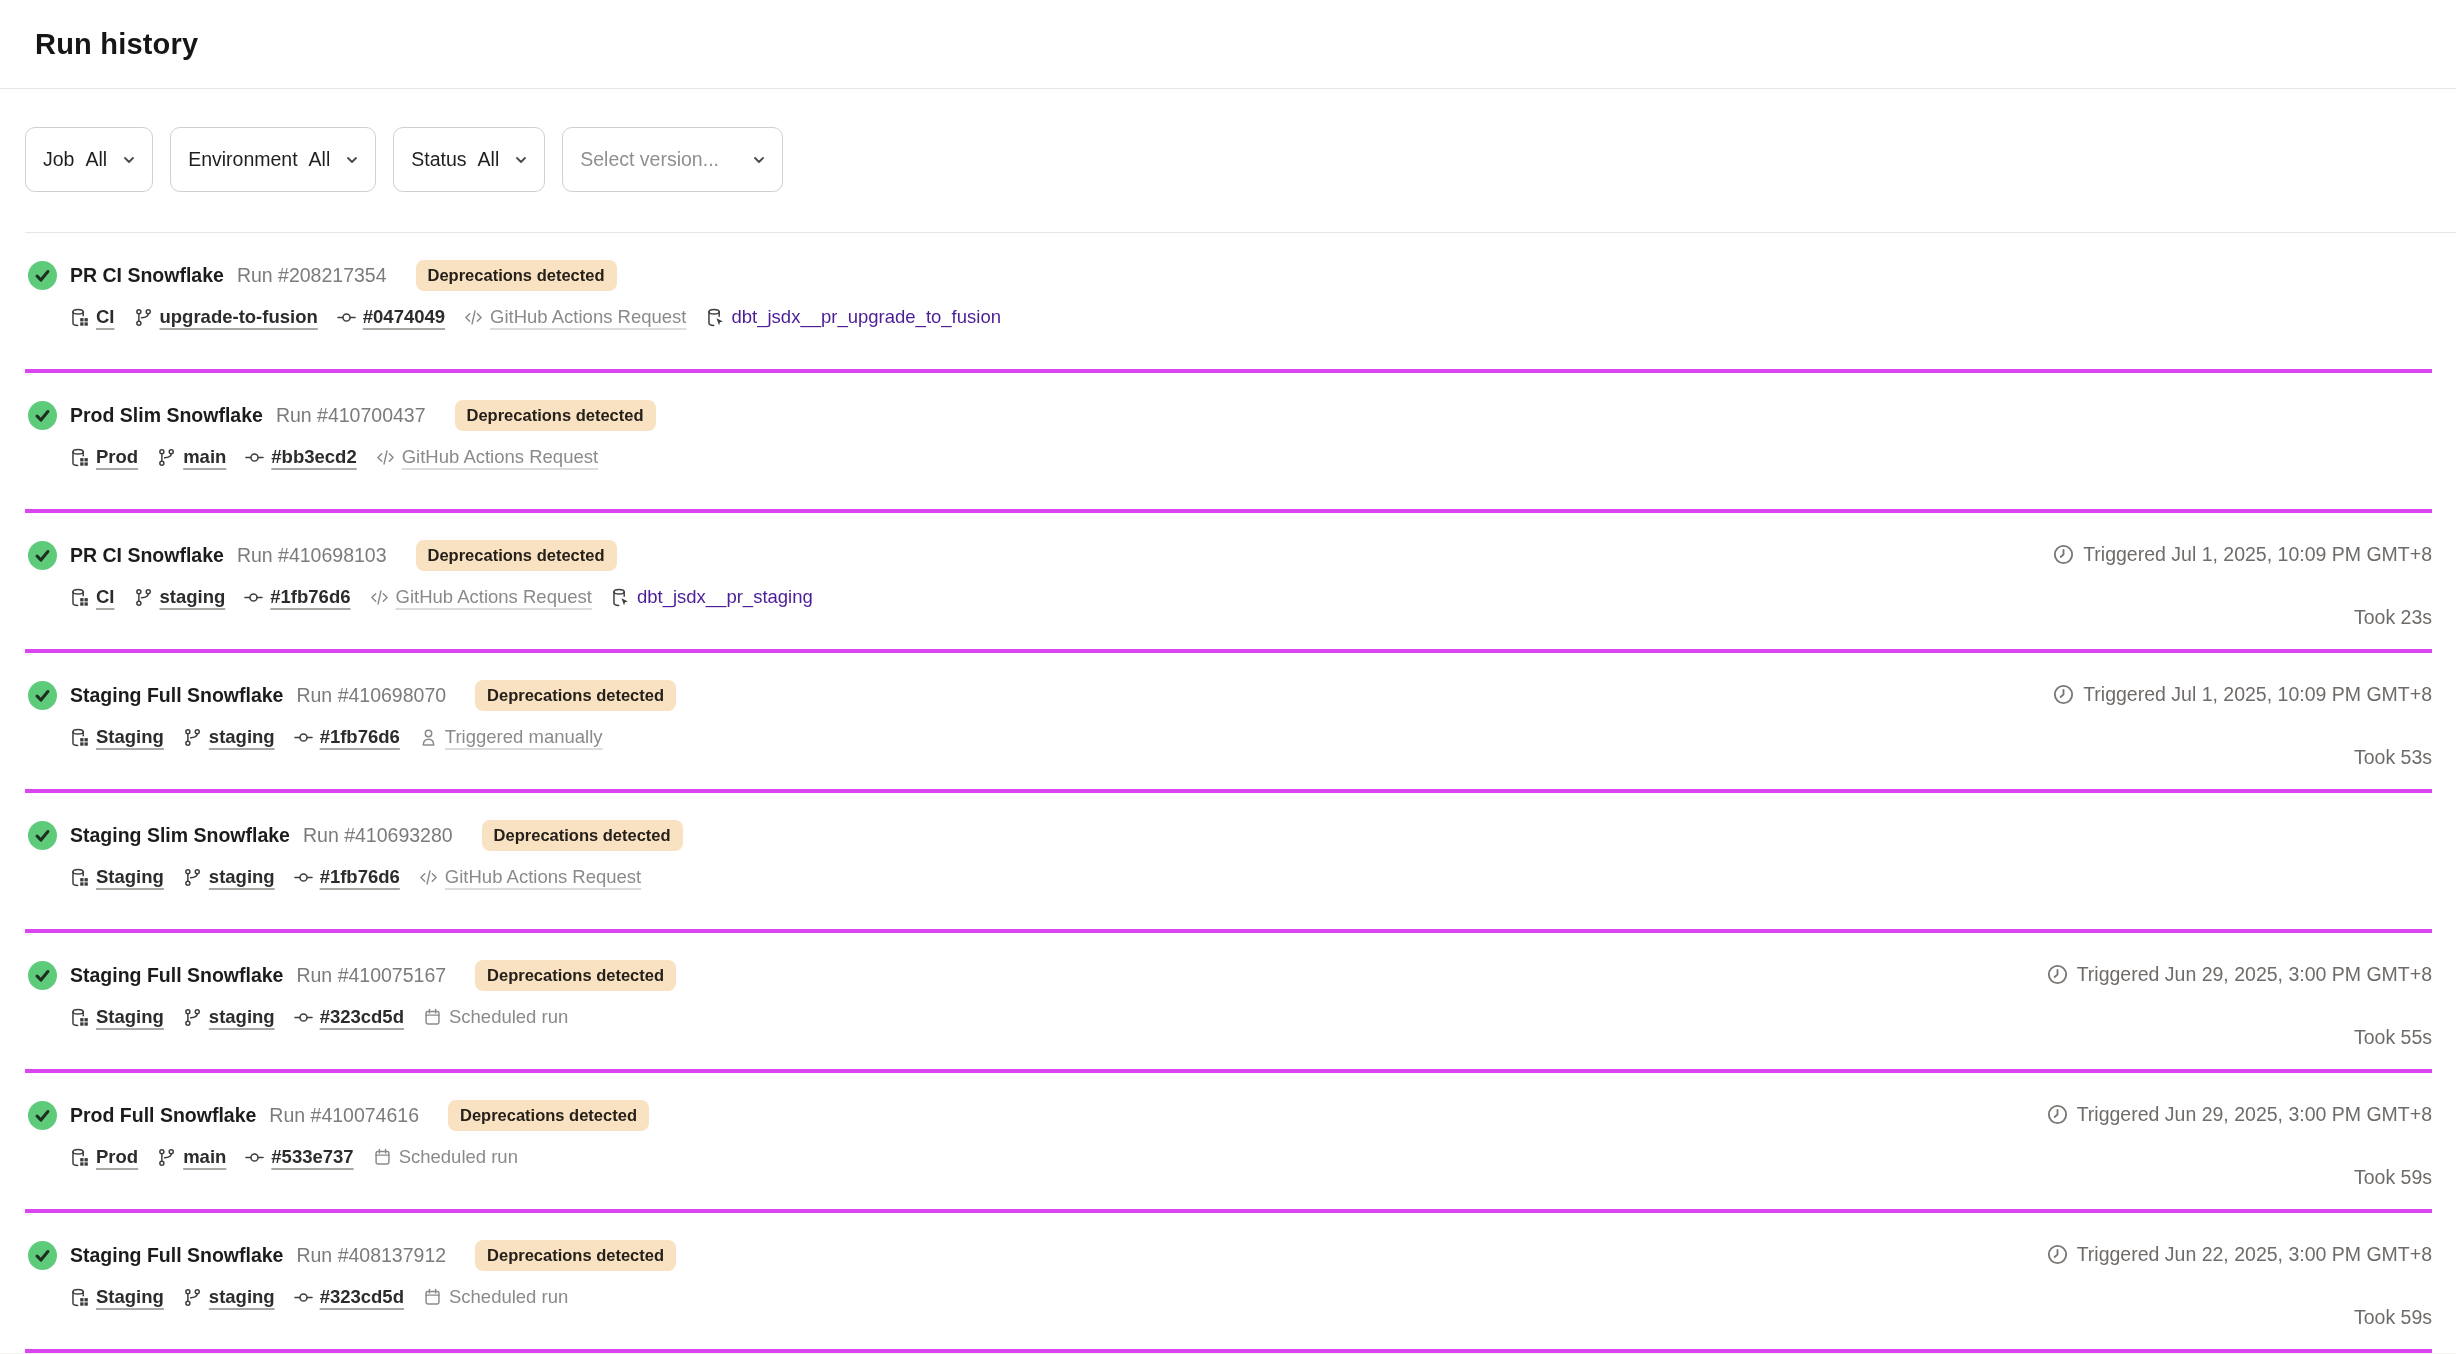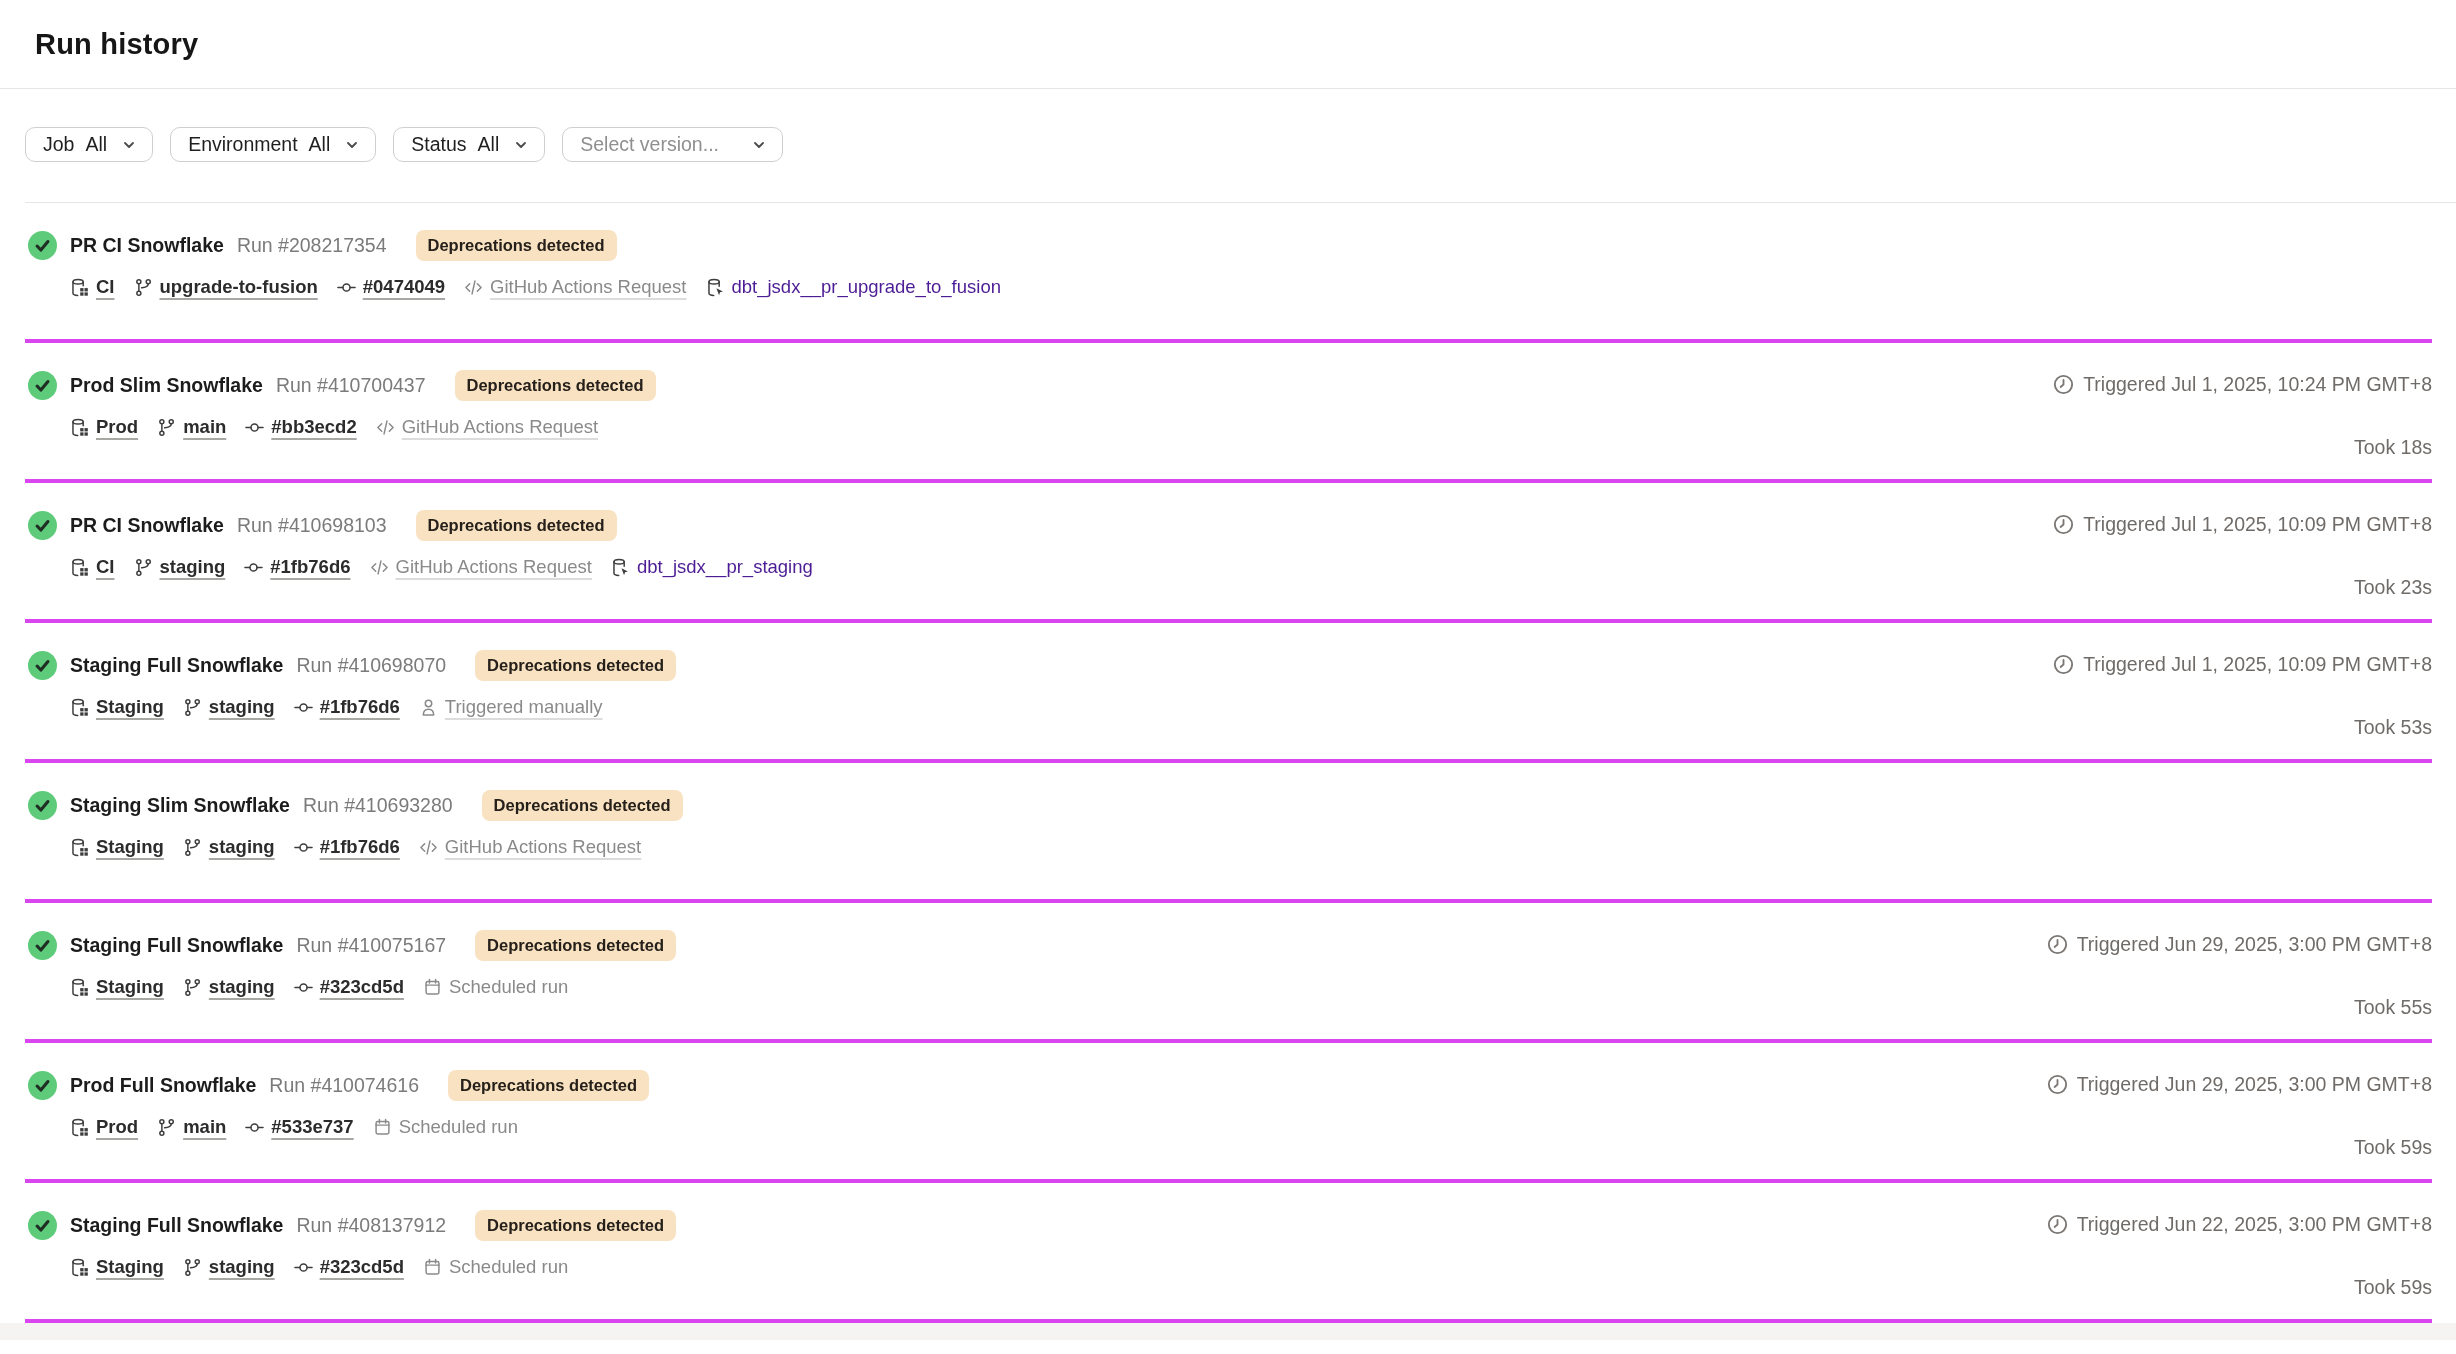--- a/index.html
+++ b/index.html
@@ -5,21 +5,21 @@
   * { margin: 0; padding: 0; box-sizing: border-box; }
   html, body { width: 2456px; height: 1354px; overflow: hidden; background: #ffffff; }
   body { font-family: "Liberation Sans", "DejaVu Sans", sans-serif; color: #1e1e1e; }
 
   
   .page-header { height: 89px; border-bottom: 1px solid #e6e6e6; display: flex; align-items: center; padding-left: 35px; }
   .page-title { font-size: 29px; font-weight: 700; color: #161616; letter-spacing: 0.2px; }
 
   
   .filters { display: flex; gap: 17px; padding: 38px 0 0 25px; }
-  .filter-btn { display: inline-flex; align-items: center; gap: 9px; height: 35px; padding: 0 16px 0 17px;
+  .filter-btn { display: inline-flex; align-items: center; gap: 9px; height: 65px; padding: 0 16px 0 17px;
     background: #fff; border: 1px solid #cfcfcf; border-radius: 10px; font-size: 19.5px; color: #1f1f1f;
     cursor: pointer; font-family: inherit; }
   .filter-btn .f-label { font-weight: 500; }
   .filter-btn .f-value { font-weight: 500; margin-left: 2px; }
   .filter-btn.muted .f-value { color: #8f8f8f; font-weight: 400; margin-left: 0; margin-right: 18px; }
   .chev { width: 14px; height: 14px; stroke: #4a4a4a; fill: none; stroke-width: 1.8; stroke-linecap: round; stroke-linejoin: round; margin-left: 6px; }
 
   .filters-divider { border: none; border-top: 1px solid #e7e6e4; margin: 40px 0 0 25px; }
 
   
@@ -193,109 +193,213 @@
         <span class="chip">
           <svg class="seg-icon gray" viewBox="0 0 16 16">
             <path d="M4.8 4.8L1.6 8l3.2 3.2M11.2 4.8L14.4 8l-3.2 3.2M9.2 2.6L6.8 13.4"></path>
           </svg>
 
           <span class="trigger-label lined">GitHub Actions Request</span>
         </span>
 
       </div>
     </div>
+  </div>
+
+  <div class="run-row">
+    <div class="run-main">
+      <div class="line1">
+        <svg class="status-icon" viewBox="0 0 16 16">
+          <circle cx="8" cy="8" r="8" fill="var(--green,#5ecb7a)"></circle>
+          <path d="M5 8.3l2.1 2.2 3.9-4.7" fill="none" stroke="var(--check,#1f2d22)" stroke-width="1.7" stroke-linecap="round" stroke-linejoin="round"></path>
+        </svg>
+        <span class="job-name">PR CI Snowflake</span>
+        <span class="run-label">Run #410698103</span>
+        <span class="badge">Deprecations detected</span>
+      </div>
+      <div class="line2">
+        <span class="chip">
+          <svg class="seg-icon" viewBox="0 0 16 16">
+            <ellipse cx="6.8" cy="3.1" rx="4.3" ry="1.9"></ellipse>
+            <path d="M2.5 3.1v9.7c0 1 1.8 1.8 4 1.9M11.1 3.1v3.4"></path>
+            <rect class="fillpart" x="8.6" y="8.5" width="2.8" height="2.8"></rect>
+            <rect class="fillpart" x="12.2" y="8.5" width="2.8" height="2.8"></rect>
+            <rect class="fillpart" x="8.6" y="12.1" width="2.8" height="2.8"></rect>
+            <rect class="fillpart" x="12.2" y="12.1" width="2.8" height="2.8"></rect>
+          </svg>
+          <a class="link-dark">CI</a>
+        </span>
+        <span class="chip">
+          <svg class="seg-icon" viewBox="0 0 16 16">
+            <circle cx="4.1" cy="3.1" r="1.7"></circle>
+            <circle cx="4.1" cy="12.9" r="1.7"></circle>
+            <circle cx="12" cy="3.1" r="1.7"></circle>
+            <path d="M4.1 4.8v6.4M12 4.8c0 2.6-3.4 3.3-5.6 3.5"></path>
+          </svg>
+          <a class="link-dark">staging</a>
+        </span>
+        <span class="chip">
+          <svg class="seg-icon" viewBox="0 0 16 16">
+            <circle cx="8" cy="8" r="3"></circle>
+            <path d="M0.8 8h4.2M11 8h4.2"></path>
+          </svg>
+          <a class="link-dark link-commit">#1fb76d6</a>
+        </span>
+        <span class="chip">
+          <svg class="seg-icon gray" viewBox="0 0 16 16">
+            <path d="M4.8 4.8L1.6 8l3.2 3.2M11.2 4.8L14.4 8l-3.2 3.2M9.2 2.6L6.8 13.4"></path>
+          </svg>
+
+          <span class="trigger-label lined">GitHub Actions Request</span>
+        </span>
+        <span class="chip">
+          <svg class="seg-icon" viewBox="0 0 16 16">
+            <ellipse cx="6.8" cy="3.1" rx="4.3" ry="1.9"></ellipse>
+            <path d="M2.5 3.1v9.7c0 1 1.8 1.8 4 1.9M11.1 3.1v3.8"></path>
+            <path class="fillpart" d="M8.8 8.6l5.4 2.8-2.4.7-.8 2.4z"></path>
+          </svg>
+          <span class="schema-label">dbt_jsdx__pr_staging</span>
+        </span>
+      </div>
+    </div>
     <div class="run-meta">
       <span class="triggered">
         <svg class="clock" viewBox="0 0 16 16">
           <circle cx="8" cy="8" r="6.6"></circle>
           <path d="M8 4.6V8L5.8 9.9"></path>
         </svg>
-        <span>Triggered Jul 1, 2025, 10:24 PM GMT+8</span>
+        <span>Triggered Jul 1, 2025, 10:09 PM GMT+8</span>
       </span>
-      <span class="took">Took 18s</span>
-    </div>
-  </div>
-
-  <div class="run-row">
-    <div class="run-main">
-      <div class="line1">
-        <svg class="status-icon" viewBox="0 0 16 16">
-          <circle cx="8" cy="8" r="8" fill="var(--green,#5ecb7a)"></circle>
-          <path d="M5 8.3l2.1 2.2 3.9-4.7" fill="none" stroke="var(--check,#1f2d22)" stroke-width="1.7" stroke-linecap="round" stroke-linejoin="round"></path>
-        </svg>
-        <span class="job-name">PR CI Snowflake</span>
-        <span class="run-label">Run #410698103</span>
-        <span class="badge">Deprecations detected</span>
-      </div>
-      <div class="line2">
-        <span class="chip">
-          <svg class="seg-icon" viewBox="0 0 16 16">
-            <ellipse cx="6.8" cy="3.1" rx="4.3" ry="1.9"></ellipse>
-            <path d="M2.5 3.1v9.7c0 1 1.8 1.8 4 1.9M11.1 3.1v3.4"></path>
-            <rect class="fillpart" x="8.6" y="8.5" width="2.8" height="2.8"></rect>
-            <rect class="fillpart" x="12.2" y="8.5" width="2.8" height="2.8"></rect>
-            <rect class="fillpart" x="8.6" y="12.1" width="2.8" height="2.8"></rect>
-            <rect class="fillpart" x="12.2" y="12.1" width="2.8" height="2.8"></rect>
-          </svg>
-          <a class="link-dark">CI</a>
+      <span class="took">Took 23s</span>
+    </div>
+  </div>
+
+  <div class="run-row">
+    <div class="run-main">
+      <div class="line1">
+        <svg class="status-icon" viewBox="0 0 16 16">
+          <circle cx="8" cy="8" r="8" fill="var(--green,#5ecb7a)"></circle>
+          <path d="M5 8.3l2.1 2.2 3.9-4.7" fill="none" stroke="var(--check,#1f2d22)" stroke-width="1.7" stroke-linecap="round" stroke-linejoin="round"></path>
+        </svg>
+        <span class="job-name">Staging Full Snowflake</span>
+        <span class="run-label">Run #410698070</span>
+        <span class="badge">Deprecations detected</span>
+      </div>
+      <div class="line2">
+        <span class="chip">
+          <svg class="seg-icon" viewBox="0 0 16 16">
+            <ellipse cx="6.8" cy="3.1" rx="4.3" ry="1.9"></ellipse>
+            <path d="M2.5 3.1v9.7c0 1 1.8 1.8 4 1.9M11.1 3.1v3.4"></path>
+            <rect class="fillpart" x="8.6" y="8.5" width="2.8" height="2.8"></rect>
+            <rect class="fillpart" x="12.2" y="8.5" width="2.8" height="2.8"></rect>
+            <rect class="fillpart" x="8.6" y="12.1" width="2.8" height="2.8"></rect>
+            <rect class="fillpart" x="12.2" y="12.1" width="2.8" height="2.8"></rect>
+          </svg>
+          <a class="link-dark">Staging</a>
         </span>
         <span class="chip">
           <svg class="seg-icon" viewBox="0 0 16 16">
             <circle cx="4.1" cy="3.1" r="1.7"></circle>
             <circle cx="4.1" cy="12.9" r="1.7"></circle>
             <circle cx="12" cy="3.1" r="1.7"></circle>
             <path d="M4.1 4.8v6.4M12 4.8c0 2.6-3.4 3.3-5.6 3.5"></path>
           </svg>
           <a class="link-dark">staging</a>
         </span>
         <span class="chip">
           <svg class="seg-icon" viewBox="0 0 16 16">
             <circle cx="8" cy="8" r="3"></circle>
             <path d="M0.8 8h4.2M11 8h4.2"></path>
           </svg>
           <a class="link-dark link-commit">#1fb76d6</a>
         </span>
         <span class="chip">
-          <svg class="seg-icon gray" viewBox="0 0 16 16">
-            <path d="M4.8 4.8L1.6 8l3.2 3.2M11.2 4.8L14.4 8l-3.2 3.2M9.2 2.6L6.8 13.4"></path>
-          </svg>
-
-          <span class="trigger-label lined">GitHub Actions Request</span>
-        </span>
-        <span class="chip">
-          <svg class="seg-icon" viewBox="0 0 16 16">
-            <ellipse cx="6.8" cy="3.1" rx="4.3" ry="1.9"></ellipse>
-            <path d="M2.5 3.1v9.7c0 1 1.8 1.8 4 1.9M11.1 3.1v3.8"></path>
-            <path class="fillpart" d="M8.8 8.6l5.4 2.8-2.4.7-.8 2.4z"></path>
-          </svg>
-          <span class="schema-label">dbt_jsdx__pr_staging</span>
-        </span>
+
+          <svg class="seg-icon gray" viewBox="0 0 16 16">
+            <circle cx="8" cy="4.6" r="2.7"></circle>
+            <path d="M3.6 14.4c0-3.2 1.9-5 4.4-5s4.4 1.8 4.4 5z"></path>
+          </svg>
+
+          <span class="trigger-label lined">Triggered manually</span>
+        </span>
+
       </div>
     </div>
     <div class="run-meta">
       <span class="triggered">
         <svg class="clock" viewBox="0 0 16 16">
           <circle cx="8" cy="8" r="6.6"></circle>
           <path d="M8 4.6V8L5.8 9.9"></path>
         </svg>
         <span>Triggered Jul 1, 2025, 10:09 PM GMT+8</span>
       </span>
-      <span class="took">Took 23s</span>
+      <span class="took">Took 53s</span>
+    </div>
+  </div>
+
+  <div class="run-row">
+    <div class="run-main">
+      <div class="line1">
+        <svg class="status-icon" viewBox="0 0 16 16">
+          <circle cx="8" cy="8" r="8" fill="var(--green,#5ecb7a)"></circle>
+          <path d="M5 8.3l2.1 2.2 3.9-4.7" fill="none" stroke="var(--check,#1f2d22)" stroke-width="1.7" stroke-linecap="round" stroke-linejoin="round"></path>
+        </svg>
+        <span class="job-name">Staging Slim Snowflake</span>
+        <span class="run-label">Run #410693280</span>
+        <span class="badge">Deprecations detected</span>
+      </div>
+      <div class="line2">
+        <span class="chip">
+          <svg class="seg-icon" viewBox="0 0 16 16">
+            <ellipse cx="6.8" cy="3.1" rx="4.3" ry="1.9"></ellipse>
+            <path d="M2.5 3.1v9.7c0 1 1.8 1.8 4 1.9M11.1 3.1v3.4"></path>
+            <rect class="fillpart" x="8.6" y="8.5" width="2.8" height="2.8"></rect>
+            <rect class="fillpart" x="12.2" y="8.5" width="2.8" height="2.8"></rect>
+            <rect class="fillpart" x="8.6" y="12.1" width="2.8" height="2.8"></rect>
+            <rect class="fillpart" x="12.2" y="12.1" width="2.8" height="2.8"></rect>
+          </svg>
+          <a class="link-dark">Staging</a>
+        </span>
+        <span class="chip">
+          <svg class="seg-icon" viewBox="0 0 16 16">
+            <circle cx="4.1" cy="3.1" r="1.7"></circle>
+            <circle cx="4.1" cy="12.9" r="1.7"></circle>
+            <circle cx="12" cy="3.1" r="1.7"></circle>
+            <path d="M4.1 4.8v6.4M12 4.8c0 2.6-3.4 3.3-5.6 3.5"></path>
+          </svg>
+          <a class="link-dark">staging</a>
+        </span>
+        <span class="chip">
+          <svg class="seg-icon" viewBox="0 0 16 16">
+            <circle cx="8" cy="8" r="3"></circle>
+            <path d="M0.8 8h4.2M11 8h4.2"></path>
+          </svg>
+          <a class="link-dark link-commit">#1fb76d6</a>
+        </span>
+        <span class="chip">
+          <svg class="seg-icon gray" viewBox="0 0 16 16">
+            <path d="M4.8 4.8L1.6 8l3.2 3.2M11.2 4.8L14.4 8l-3.2 3.2M9.2 2.6L6.8 13.4"></path>
+          </svg>
+
+          <span class="trigger-label lined">GitHub Actions Request</span>
+        </span>
+
+      </div>
     </div>
   </div>
 
   <div class="run-row">
     <div class="run-main">
       <div class="line1">
         <svg class="status-icon" viewBox="0 0 16 16">
           <circle cx="8" cy="8" r="8" fill="var(--green,#5ecb7a)"></circle>
           <path d="M5 8.3l2.1 2.2 3.9-4.7" fill="none" stroke="var(--check,#1f2d22)" stroke-width="1.7" stroke-linecap="round" stroke-linejoin="round"></path>
         </svg>
         <span class="job-name">Staging Full Snowflake</span>
-        <span class="run-label">Run #410698070</span>
+        <span class="run-label">Run #410075167</span>
         <span class="badge">Deprecations detected</span>
       </div>
       <div class="line2">
         <span class="chip">
           <svg class="seg-icon" viewBox="0 0 16 16">
             <ellipse cx="6.8" cy="3.1" rx="4.3" ry="1.9"></ellipse>
             <path d="M2.5 3.1v9.7c0 1 1.8 1.8 4 1.9M11.1 3.1v3.4"></path>
             <rect class="fillpart" x="8.6" y="8.5" width="2.8" height="2.8"></rect>
             <rect class="fillpart" x="12.2" y="8.5" width="2.8" height="2.8"></rect>
             <rect class="fillpart" x="8.6" y="12.1" width="2.8" height="2.8"></rect>
@@ -310,277 +414,163 @@
             <circle cx="12" cy="3.1" r="1.7"></circle>
             <path d="M4.1 4.8v6.4M12 4.8c0 2.6-3.4 3.3-5.6 3.5"></path>
           </svg>
           <a class="link-dark">staging</a>
         </span>
         <span class="chip">
           <svg class="seg-icon" viewBox="0 0 16 16">
             <circle cx="8" cy="8" r="3"></circle>
             <path d="M0.8 8h4.2M11 8h4.2"></path>
           </svg>
-          <a class="link-dark link-commit">#1fb76d6</a>
-        </span>
-        <span class="chip">
-
-          <svg class="seg-icon gray" viewBox="0 0 16 16">
-            <circle cx="8" cy="4.6" r="2.7"></circle>
-            <path d="M3.6 14.4c0-3.2 1.9-5 4.4-5s4.4 1.8 4.4 5z"></path>
-          </svg>
-
-          <span class="trigger-label lined">Triggered manually</span>
+          <a class="link-dark link-commit">#323cd5d</a>
+        </span>
+        <span class="chip">
+
+          <svg class="seg-icon gray" viewBox="0 0 16 16">
+            <rect x="2.6" y="2.9" width="10.8" height="10.6" rx="1.4"></rect>
+            <path d="M5.4 1.2v3M10.6 1.2v3M2.6 6h10.8"></path>
+          </svg>
+          <span class="trigger-label">Scheduled run</span>
         </span>
 
       </div>
     </div>
     <div class="run-meta">
       <span class="triggered">
         <svg class="clock" viewBox="0 0 16 16">
           <circle cx="8" cy="8" r="6.6"></circle>
           <path d="M8 4.6V8L5.8 9.9"></path>
         </svg>
-        <span>Triggered Jul 1, 2025, 10:09 PM GMT+8</span>
+        <span>Triggered Jun 29, 2025, 3:00 PM GMT+8</span>
       </span>
-      <span class="took">Took 53s</span>
-    </div>
-  </div>
-
-  <div class="run-row">
-    <div class="run-main">
-      <div class="line1">
-        <svg class="status-icon" viewBox="0 0 16 16">
-          <circle cx="8" cy="8" r="8" fill="var(--green,#5ecb7a)"></circle>
-          <path d="M5 8.3l2.1 2.2 3.9-4.7" fill="none" stroke="var(--check,#1f2d22)" stroke-width="1.7" stroke-linecap="round" stroke-linejoin="round"></path>
-        </svg>
-        <span class="job-name">Staging Slim Snowflake</span>
-        <span class="run-label">Run #410693280</span>
-        <span class="badge">Deprecations detected</span>
-      </div>
-      <div class="line2">
-        <span class="chip">
-          <svg class="seg-icon" viewBox="0 0 16 16">
-            <ellipse cx="6.8" cy="3.1" rx="4.3" ry="1.9"></ellipse>
-            <path d="M2.5 3.1v9.7c0 1 1.8 1.8 4 1.9M11.1 3.1v3.4"></path>
-            <rect class="fillpart" x="8.6" y="8.5" width="2.8" height="2.8"></rect>
-            <rect class="fillpart" x="12.2" y="8.5" width="2.8" height="2.8"></rect>
-            <rect class="fillpart" x="8.6" y="12.1" width="2.8" height="2.8"></rect>
-            <rect class="fillpart" x="12.2" y="12.1" width="2.8" height="2.8"></rect>
-          </svg>
-          <a class="link-dark">Staging</a>
-        </span>
-        <span class="chip">
-          <svg class="seg-icon" viewBox="0 0 16 16">
-            <circle cx="4.1" cy="3.1" r="1.7"></circle>
-            <circle cx="4.1" cy="12.9" r="1.7"></circle>
-            <circle cx="12" cy="3.1" r="1.7"></circle>
-            <path d="M4.1 4.8v6.4M12 4.8c0 2.6-3.4 3.3-5.6 3.5"></path>
-          </svg>
-          <a class="link-dark">staging</a>
-        </span>
-        <span class="chip">
-          <svg class="seg-icon" viewBox="0 0 16 16">
-            <circle cx="8" cy="8" r="3"></circle>
-            <path d="M0.8 8h4.2M11 8h4.2"></path>
-          </svg>
-          <a class="link-dark link-commit">#1fb76d6</a>
-        </span>
-        <span class="chip">
-          <svg class="seg-icon gray" viewBox="0 0 16 16">
-            <path d="M4.8 4.8L1.6 8l3.2 3.2M11.2 4.8L14.4 8l-3.2 3.2M9.2 2.6L6.8 13.4"></path>
-          </svg>
-
-          <span class="trigger-label lined">GitHub Actions Request</span>
-        </span>
-
-      </div>
-    </div>
-  </div>
-
-  <div class="run-row">
-    <div class="run-main">
-      <div class="line1">
-        <svg class="status-icon" viewBox="0 0 16 16">
-          <circle cx="8" cy="8" r="8" fill="var(--green,#5ecb7a)"></circle>
-          <path d="M5 8.3l2.1 2.2 3.9-4.7" fill="none" stroke="var(--check,#1f2d22)" stroke-width="1.7" stroke-linecap="round" stroke-linejoin="round"></path>
-        </svg>
-        <span class="job-name">Staging Full Snowflake</span>
-        <span class="run-label">Run #410075167</span>
-        <span class="badge">Deprecations detected</span>
-      </div>
-      <div class="line2">
-        <span class="chip">
-          <svg class="seg-icon" viewBox="0 0 16 16">
-            <ellipse cx="6.8" cy="3.1" rx="4.3" ry="1.9"></ellipse>
-            <path d="M2.5 3.1v9.7c0 1 1.8 1.8 4 1.9M11.1 3.1v3.4"></path>
-            <rect class="fillpart" x="8.6" y="8.5" width="2.8" height="2.8"></rect>
-            <rect class="fillpart" x="12.2" y="8.5" width="2.8" height="2.8"></rect>
-            <rect class="fillpart" x="8.6" y="12.1" width="2.8" height="2.8"></rect>
-            <rect class="fillpart" x="12.2" y="12.1" width="2.8" height="2.8"></rect>
-          </svg>
-          <a class="link-dark">Staging</a>
-        </span>
-        <span class="chip">
-          <svg class="seg-icon" viewBox="0 0 16 16">
-            <circle cx="4.1" cy="3.1" r="1.7"></circle>
-            <circle cx="4.1" cy="12.9" r="1.7"></circle>
-            <circle cx="12" cy="3.1" r="1.7"></circle>
-            <path d="M4.1 4.8v6.4M12 4.8c0 2.6-3.4 3.3-5.6 3.5"></path>
-          </svg>
-          <a class="link-dark">staging</a>
-        </span>
-        <span class="chip">
-          <svg class="seg-icon" viewBox="0 0 16 16">
-            <circle cx="8" cy="8" r="3"></circle>
-            <path d="M0.8 8h4.2M11 8h4.2"></path>
-          </svg>
-          <a class="link-dark link-commit">#323cd5d</a>
+      <span class="took">Took 55s</span>
+    </div>
+  </div>
+
+  <div class="run-row">
+    <div class="run-main">
+      <div class="line1">
+        <svg class="status-icon" viewBox="0 0 16 16">
+          <circle cx="8" cy="8" r="8" fill="var(--green,#5ecb7a)"></circle>
+          <path d="M5 8.3l2.1 2.2 3.9-4.7" fill="none" stroke="var(--check,#1f2d22)" stroke-width="1.7" stroke-linecap="round" stroke-linejoin="round"></path>
+        </svg>
+        <span class="job-name">Prod Full Snowflake</span>
+        <span class="run-label">Run #410074616</span>
+        <span class="badge">Deprecations detected</span>
+      </div>
+      <div class="line2">
+        <span class="chip">
+          <svg class="seg-icon" viewBox="0 0 16 16">
+            <ellipse cx="6.8" cy="3.1" rx="4.3" ry="1.9"></ellipse>
+            <path d="M2.5 3.1v9.7c0 1 1.8 1.8 4 1.9M11.1 3.1v3.4"></path>
+            <rect class="fillpart" x="8.6" y="8.5" width="2.8" height="2.8"></rect>
+            <rect class="fillpart" x="12.2" y="8.5" width="2.8" height="2.8"></rect>
+            <rect class="fillpart" x="8.6" y="12.1" width="2.8" height="2.8"></rect>
+            <rect class="fillpart" x="12.2" y="12.1" width="2.8" height="2.8"></rect>
+          </svg>
+          <a class="link-dark">Prod</a>
+        </span>
+        <span class="chip">
+          <svg class="seg-icon" viewBox="0 0 16 16">
+            <circle cx="4.1" cy="3.1" r="1.7"></circle>
+            <circle cx="4.1" cy="12.9" r="1.7"></circle>
+            <circle cx="12" cy="3.1" r="1.7"></circle>
+            <path d="M4.1 4.8v6.4M12 4.8c0 2.6-3.4 3.3-5.6 3.5"></path>
+          </svg>
+          <a class="link-dark">main</a>
+        </span>
+        <span class="chip">
+          <svg class="seg-icon" viewBox="0 0 16 16">
+            <circle cx="8" cy="8" r="3"></circle>
+            <path d="M0.8 8h4.2M11 8h4.2"></path>
+          </svg>
+          <a class="link-dark link-commit">#533e737</a>
         </span>
         <span class="chip">
 
           <svg class="seg-icon gray" viewBox="0 0 16 16">
             <rect x="2.6" y="2.9" width="10.8" height="10.6" rx="1.4"></rect>
             <path d="M5.4 1.2v3M10.6 1.2v3M2.6 6h10.8"></path>
           </svg>
           <span class="trigger-label">Scheduled run</span>
         </span>
 
       </div>
     </div>
     <div class="run-meta">
       <span class="triggered">
         <svg class="clock" viewBox="0 0 16 16">
           <circle cx="8" cy="8" r="6.6"></circle>
           <path d="M8 4.6V8L5.8 9.9"></path>
         </svg>
         <span>Triggered Jun 29, 2025, 3:00 PM GMT+8</span>
       </span>
-      <span class="took">Took 55s</span>
-    </div>
-  </div>
-
-  <div class="run-row">
-    <div class="run-main">
-      <div class="line1">
-        <svg class="status-icon" viewBox="0 0 16 16">
-          <circle cx="8" cy="8" r="8" fill="var(--green,#5ecb7a)"></circle>
-          <path d="M5 8.3l2.1 2.2 3.9-4.7" fill="none" stroke="var(--check,#1f2d22)" stroke-width="1.7" stroke-linecap="round" stroke-linejoin="round"></path>
-        </svg>
-        <span class="job-name">Prod Full Snowflake</span>
-        <span class="run-label">Run #410074616</span>
-        <span class="badge">Deprecations detected</span>
-      </div>
-      <div class="line2">
-        <span class="chip">
-          <svg class="seg-icon" viewBox="0 0 16 16">
-            <ellipse cx="6.8" cy="3.1" rx="4.3" ry="1.9"></ellipse>
-            <path d="M2.5 3.1v9.7c0 1 1.8 1.8 4 1.9M11.1 3.1v3.4"></path>
-            <rect class="fillpart" x="8.6" y="8.5" width="2.8" height="2.8"></rect>
-            <rect class="fillpart" x="12.2" y="8.5" width="2.8" height="2.8"></rect>
-            <rect class="fillpart" x="8.6" y="12.1" width="2.8" height="2.8"></rect>
-            <rect class="fillpart" x="12.2" y="12.1" width="2.8" height="2.8"></rect>
-          </svg>
-          <a class="link-dark">Prod</a>
-        </span>
-        <span class="chip">
-          <svg class="seg-icon" viewBox="0 0 16 16">
-            <circle cx="4.1" cy="3.1" r="1.7"></circle>
-            <circle cx="4.1" cy="12.9" r="1.7"></circle>
-            <circle cx="12" cy="3.1" r="1.7"></circle>
-            <path d="M4.1 4.8v6.4M12 4.8c0 2.6-3.4 3.3-5.6 3.5"></path>
-          </svg>
-          <a class="link-dark">main</a>
-        </span>
-        <span class="chip">
-          <svg class="seg-icon" viewBox="0 0 16 16">
-            <circle cx="8" cy="8" r="3"></circle>
-            <path d="M0.8 8h4.2M11 8h4.2"></path>
-          </svg>
-          <a class="link-dark link-commit">#533e737</a>
+      <span class="took">Took 59s</span>
+    </div>
+  </div>
+
+  <div class="run-row">
+    <div class="run-main">
+      <div class="line1">
+        <svg class="status-icon" viewBox="0 0 16 16">
+          <circle cx="8" cy="8" r="8" fill="var(--green,#5ecb7a)"></circle>
+          <path d="M5 8.3l2.1 2.2 3.9-4.7" fill="none" stroke="var(--check,#1f2d22)" stroke-width="1.7" stroke-linecap="round" stroke-linejoin="round"></path>
+        </svg>
+        <span class="job-name">Staging Full Snowflake</span>
+        <span class="run-label">Run #408137912</span>
+        <span class="badge">Deprecations detected</span>
+      </div>
+      <div class="line2">
+        <span class="chip">
+          <svg class="seg-icon" viewBox="0 0 16 16">
+            <ellipse cx="6.8" cy="3.1" rx="4.3" ry="1.9"></ellipse>
+            <path d="M2.5 3.1v9.7c0 1 1.8 1.8 4 1.9M11.1 3.1v3.4"></path>
+            <rect class="fillpart" x="8.6" y="8.5" width="2.8" height="2.8"></rect>
+            <rect class="fillpart" x="12.2" y="8.5" width="2.8" height="2.8"></rect>
+            <rect class="fillpart" x="8.6" y="12.1" width="2.8" height="2.8"></rect>
+            <rect class="fillpart" x="12.2" y="12.1" width="2.8" height="2.8"></rect>
+          </svg>
+          <a class="link-dark">Staging</a>
+        </span>
+        <span class="chip">
+          <svg class="seg-icon" viewBox="0 0 16 16">
+            <circle cx="4.1" cy="3.1" r="1.7"></circle>
+            <circle cx="4.1" cy="12.9" r="1.7"></circle>
+            <circle cx="12" cy="3.1" r="1.7"></circle>
+            <path d="M4.1 4.8v6.4M12 4.8c0 2.6-3.4 3.3-5.6 3.5"></path>
+          </svg>
+          <a class="link-dark">staging</a>
+        </span>
+        <span class="chip">
+          <svg class="seg-icon" viewBox="0 0 16 16">
+            <circle cx="8" cy="8" r="3"></circle>
+            <path d="M0.8 8h4.2M11 8h4.2"></path>
+          </svg>
+          <a class="link-dark link-commit">#323cd5d</a>
         </span>
         <span class="chip">
 
           <svg class="seg-icon gray" viewBox="0 0 16 16">
             <rect x="2.6" y="2.9" width="10.8" height="10.6" rx="1.4"></rect>
             <path d="M5.4 1.2v3M10.6 1.2v3M2.6 6h10.8"></path>
           </svg>
           <span class="trigger-label">Scheduled run</span>
         </span>
 
       </div>
     </div>
     <div class="run-meta">
       <span class="triggered">
         <svg class="clock" viewBox="0 0 16 16">
           <circle cx="8" cy="8" r="6.6"></circle>
           <path d="M8 4.6V8L5.8 9.9"></path>
         </svg>
-        <span>Triggered Jun 29, 2025, 3:00 PM GMT+8</span>
-      </span>
-      <span class="took">Took 59s</span>
-    </div>
-  </div>
-
-  <div class="run-row">
-    <div class="run-main">
-      <div class="line1">
-        <svg class="status-icon" viewBox="0 0 16 16">
-          <circle cx="8" cy="8" r="8" fill="var(--green,#5ecb7a)"></circle>
-          <path d="M5 8.3l2.1 2.2 3.9-4.7" fill="none" stroke="var(--check,#1f2d22)" stroke-width="1.7" stroke-linecap="round" stroke-linejoin="round"></path>
-        </svg>
-        <span class="job-name">Staging Full Snowflake</span>
-        <span class="run-label">Run #408137912</span>
-        <span class="badge">Deprecations detected</span>
-      </div>
-      <div class="line2">
-        <span class="chip">
-          <svg class="seg-icon" viewBox="0 0 16 16">
-            <ellipse cx="6.8" cy="3.1" rx="4.3" ry="1.9"></ellipse>
-            <path d="M2.5 3.1v9.7c0 1 1.8 1.8 4 1.9M11.1 3.1v3.4"></path>
-            <rect class="fillpart" x="8.6" y="8.5" width="2.8" height="2.8"></rect>
-            <rect class="fillpart" x="12.2" y="8.5" width="2.8" height="2.8"></rect>
-            <rect class="fillpart" x="8.6" y="12.1" width="2.8" height="2.8"></rect>
-            <rect class="fillpart" x="12.2" y="12.1" width="2.8" height="2.8"></rect>
-          </svg>
-          <a class="link-dark">Staging</a>
-        </span>
-        <span class="chip">
-          <svg class="seg-icon" viewBox="0 0 16 16">
-            <circle cx="4.1" cy="3.1" r="1.7"></circle>
-            <circle cx="4.1" cy="12.9" r="1.7"></circle>
-            <circle cx="12" cy="3.1" r="1.7"></circle>
-            <path d="M4.1 4.8v6.4M12 4.8c0 2.6-3.4 3.3-5.6 3.5"></path>
-          </svg>
-          <a class="link-dark">staging</a>
-        </span>
-        <span class="chip">
-          <svg class="seg-icon" viewBox="0 0 16 16">
-            <circle cx="8" cy="8" r="3"></circle>
-            <path d="M0.8 8h4.2M11 8h4.2"></path>
-          </svg>
-          <a class="link-dark link-commit">#323cd5d</a>
-        </span>
-        <span class="chip">
-
-          <svg class="seg-icon gray" viewBox="0 0 16 16">
-            <rect x="2.6" y="2.9" width="10.8" height="10.6" rx="1.4"></rect>
-            <path d="M5.4 1.2v3M10.6 1.2v3M2.6 6h10.8"></path>
-          </svg>
-          <span class="trigger-label">Scheduled run</span>
-        </span>
-
-      </div>
-    </div>
-    <div class="run-meta">
-      <span class="triggered">
-        <svg class="clock" viewBox="0 0 16 16">
-          <circle cx="8" cy="8" r="6.6"></circle>
-          <path d="M8 4.6V8L5.8 9.9"></path>
-        </svg>
         <span>Triggered Jun 22, 2025, 3:00 PM GMT+8</span>
       </span>
       <span class="took">Took 59s</span>
     </div>
   </div>
 </div>
 
 <div class="bottom-strip"></div>
 
 </body></html>

